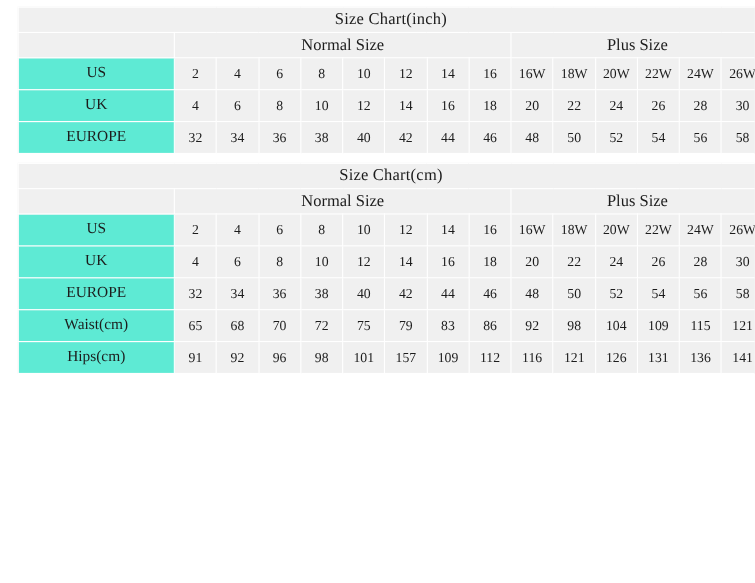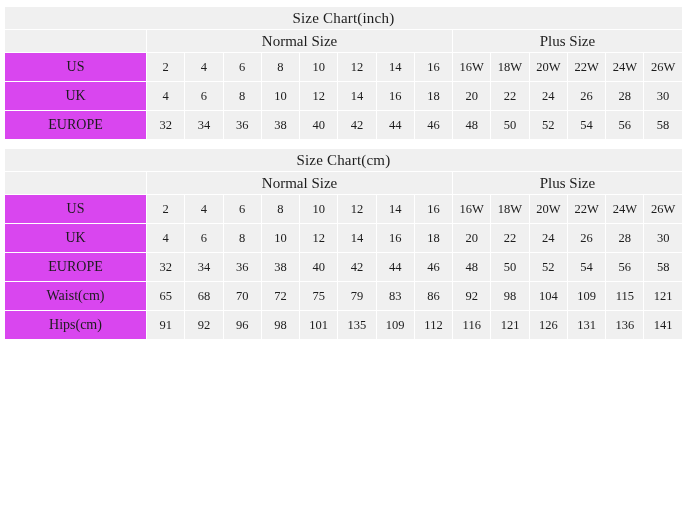--- a/index.html
+++ b/index.html
@@ -11,21 +11,21 @@
     height: 530px;
     background: #ffffff;
     font-family: "Liberation Serif", serif;
     color: #1a1a1a;
     overflow: hidden;
   }
   .page {
     width: 686px;
     height: 530px;
     box-sizing: border-box;
-    padding: 6px 4px 4px 4px;
+    padding: 6px 4px 4px 16px;
     display: flex;
     flex-direction: column;
     gap: 8px;
   }
   table.chart {
     width: 678px;
     border-collapse: collapse;
     table-layout: fixed;
     background: #f0f0f0;
   }
@@ -43,21 +43,21 @@
     background: #f0f0f0;
     letter-spacing: 0.2px;
   }
   .group-cell {
     font-size: 15px;
     height: 22px;
     background: #f0f0f0;
   }
   .rowlabel {
     font-size: 14px;
-    background: #d946ef;
+    background: #5eead4;
     height: 28px;
   }
   .datacell {
     font-size: 12.5px;
     background: #f0f0f0;
     height: 28px;
   }
   .blank {
     background: #f0f0f0;
   }
@@ -245,21 +245,21 @@
             <td class="datacell">115</td>
             <td class="datacell">121</td>
           </tr>
           <tr>
             <td class="rowlabel">Hips(cm)</td>
             <td class="datacell">91</td>
             <td class="datacell">92</td>
             <td class="datacell">96</td>
             <td class="datacell">98</td>
             <td class="datacell">101</td>
-            <td class="datacell">135</td>
+            <td class="datacell">157</td>
             <td class="datacell">109</td>
             <td class="datacell">112</td>
             <td class="datacell">116</td>
             <td class="datacell">121</td>
             <td class="datacell">126</td>
             <td class="datacell">131</td>
             <td class="datacell">136</td>
             <td class="datacell">141</td>
           </tr>
         </tbody>

